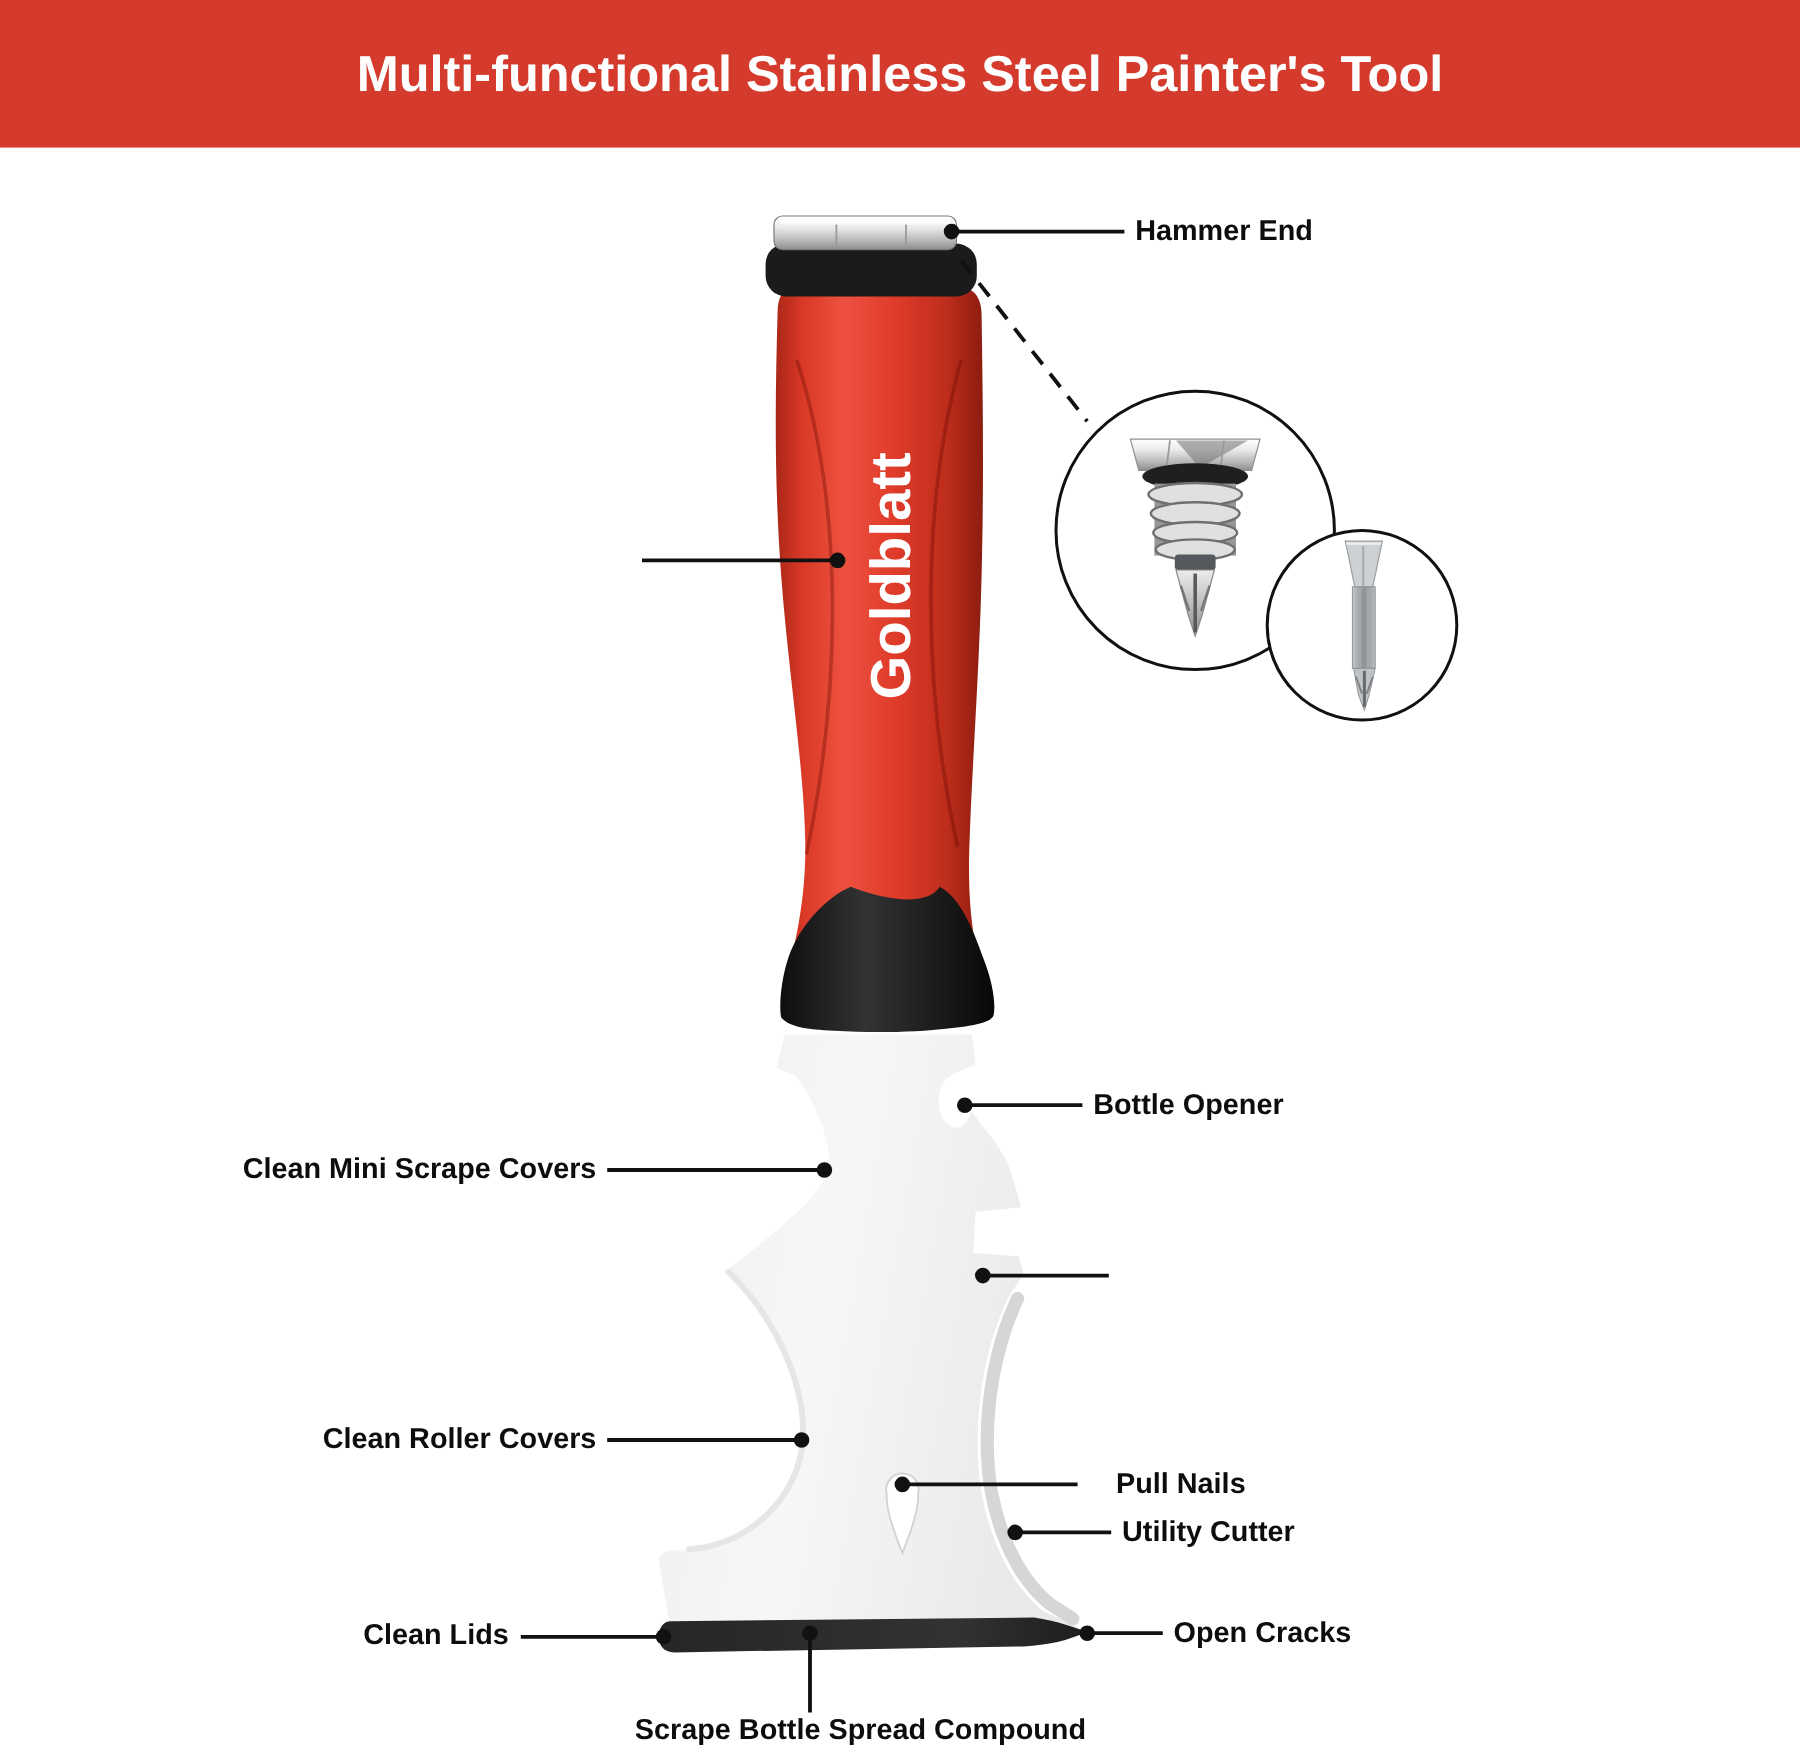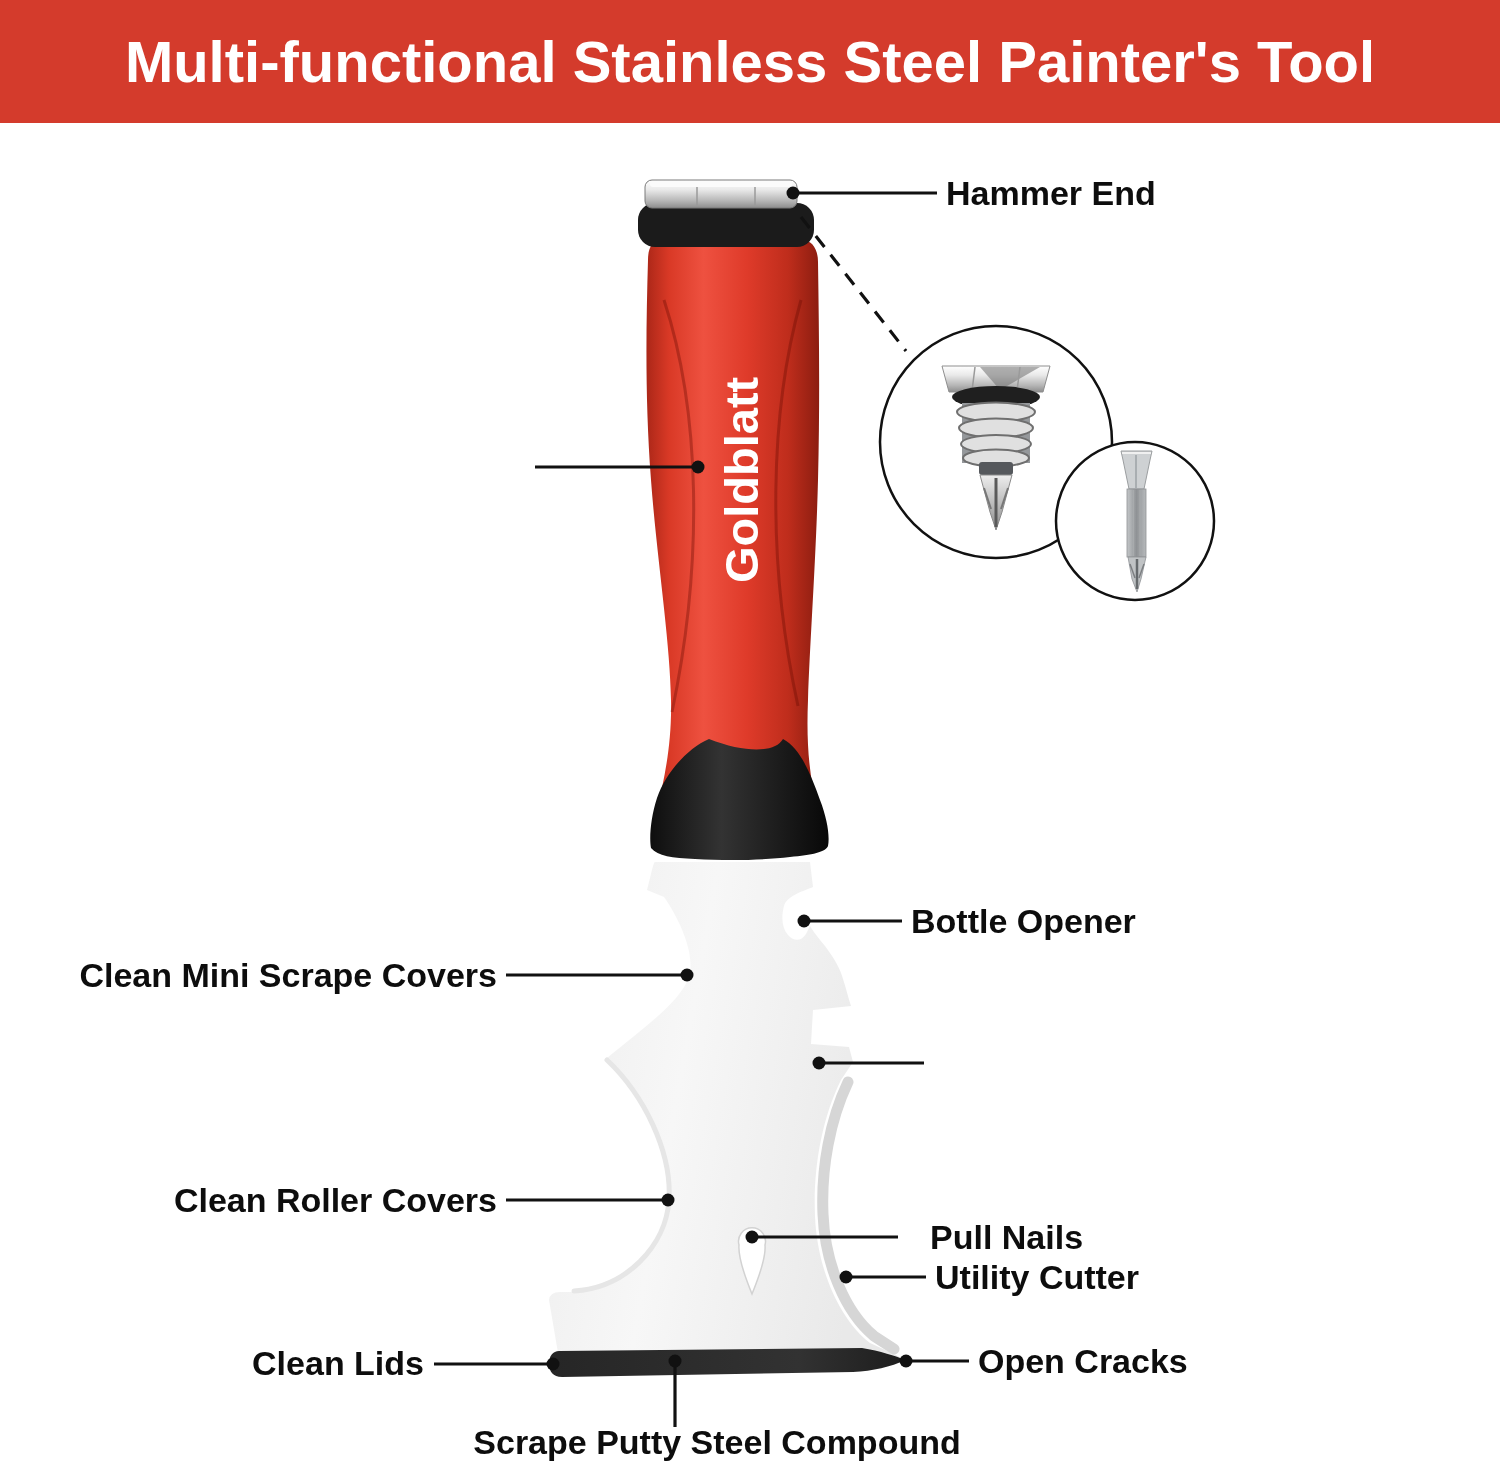--- a/index.html
+++ b/index.html
@@ -9,27 +9,27 @@
     background:#ffffff;
     font-family:"Liberation Sans", sans-serif;
     overflow:hidden;
   }
   .banner{
     position:absolute;left:0;top:0;width:1500px;height:123px;
     background:#d43b2c;
     display:flex;align-items:center;justify-content:center;
   }
   .banner h1{
-    margin:0;color:#ffffff;font-size:58px;font-weight:bold;
+    margin:0;color:#ffffff;font-size:42px;font-weight:bold;
     letter-spacing:0px;white-space:nowrap;
   }
   #art{position:absolute;left:0;top:0;width:1500px;height:1462px;}
   .callout{
     position:absolute;
-    font-size:34px;font-weight:bold;color:#0d0d0d;
+    font-size:24px;font-weight:bold;color:#0d0d0d;
     white-space:nowrap;line-height:1;
     transform:translateY(-50%);
   }
   .callout.center{transform:translate(-50%,-50%);}
 </style>
 </head>
 <body>
 
 <div id="canvas">
 
@@ -242,14 +242,14 @@
   </svg>
 
   <div class="callout" style="left:946px;top:193px">Hammer End</div>
   <div class="callout" style="left:911px;top:921px">Bottle Opener</div>
   <div class="callout" style="right:1003px;top:975px">Clean Mini Scrape Covers</div>
   <div class="callout" style="right:1003px;top:1200px">Clean Roller Covers</div>
   <div class="callout" style="left:930px;top:1237px">Pull Nails</div>
   <div class="callout" style="left:935px;top:1277px">Utility Cutter</div>
   <div class="callout" style="right:1076px;top:1363px">Clean Lids</div>
   <div class="callout" style="left:978px;top:1361px">Open Cracks</div>
-  <div class="callout center" style="left:717px;top:1442px">Scrape Putty Steel Compound</div>
+  <div class="callout center" style="left:717px;top:1442px">Scrape Bottle Spread Compound</div>
 </div>
 
 </body></html>

